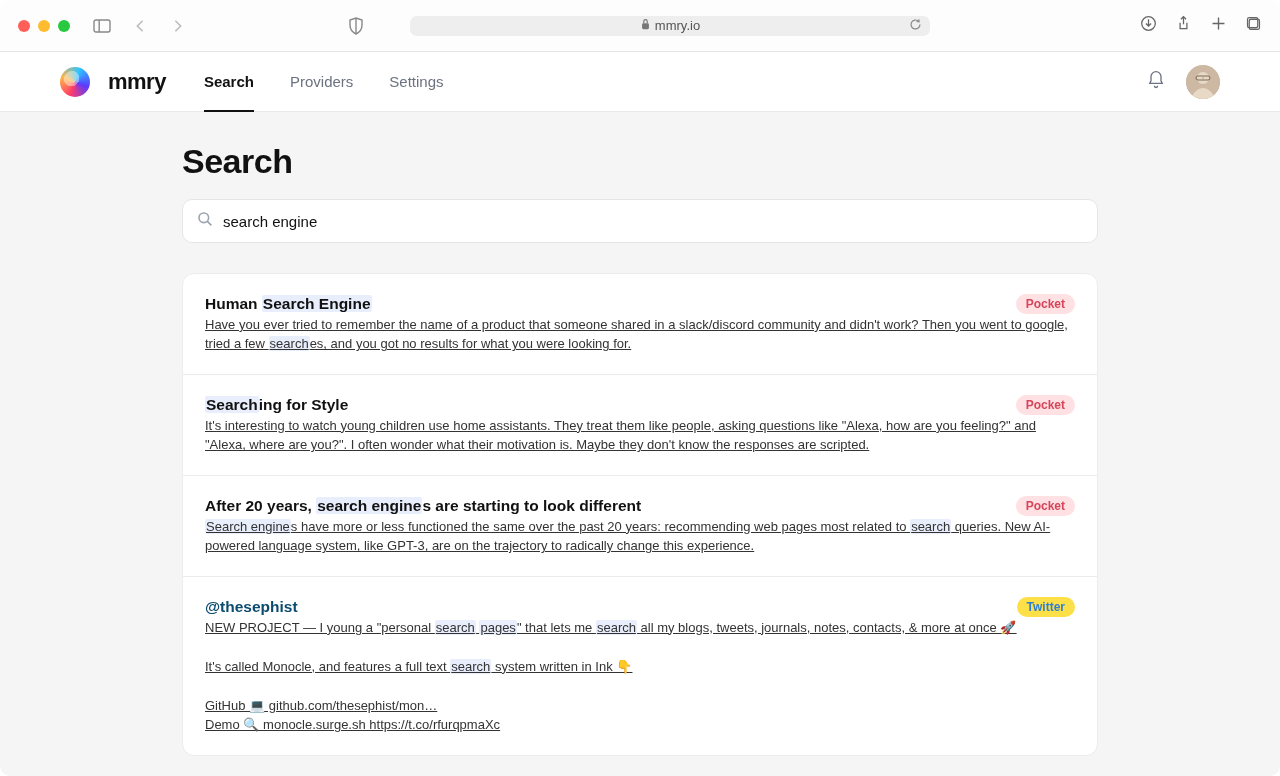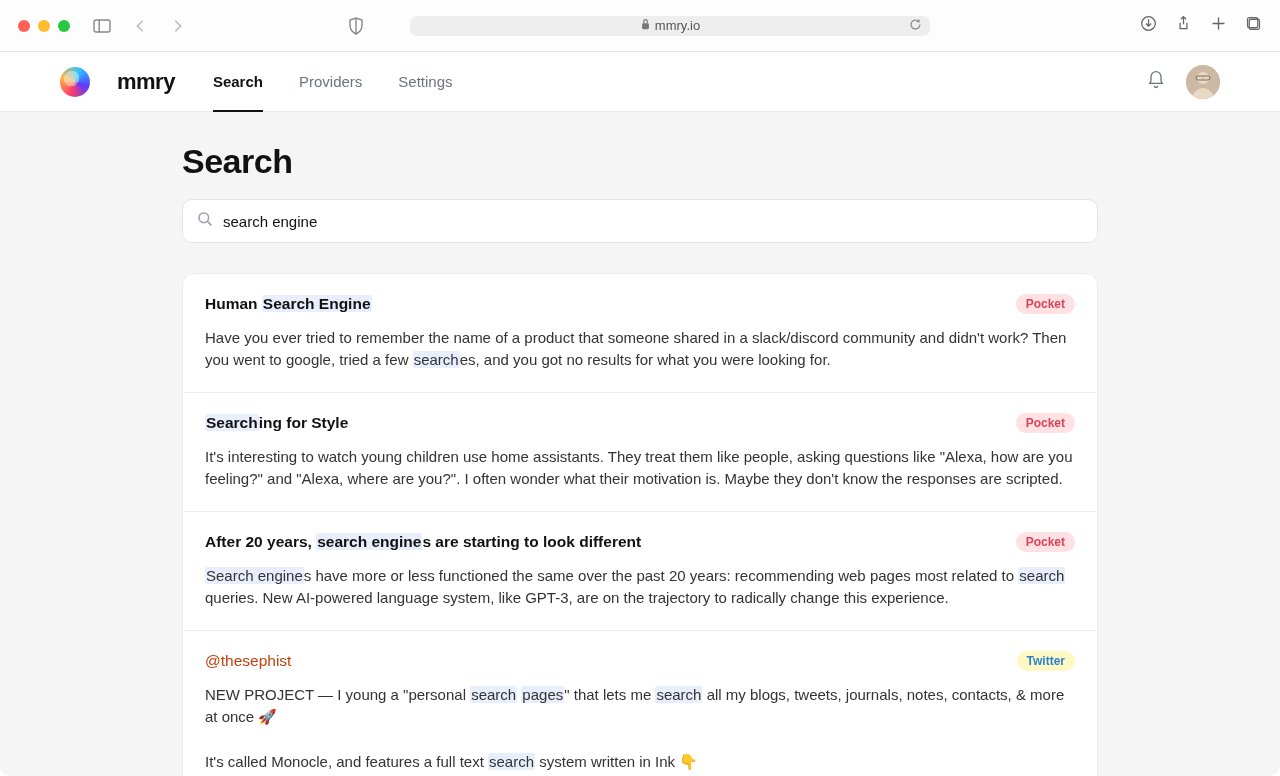--- a/index.html
+++ b/index.html
@@ -54,21 +54,21 @@
 
   
   .app-header {
     height: 60px;
     display:flex;
     align-items:center;
     padding: 0 60px;
     border-bottom: 1px solid #e9e9e9;
     background:#fff;
   }
-  .logo-wrap { display:flex; align-items:center; gap:27px; margin-right:38px; }
+  .logo-wrap { display:flex; align-items:center; gap:18px; margin-right:38px; }
   .logo-mark {
     width: 30px; height:30px; border-radius:50%;
     background: conic-gradient(from 200deg, #ff3b6b, #ffb347, #2ec4ff, #5a3bff, #ff3b6b);
     position:relative;
   }
   .logo-mark::after{
     content:""; position:absolute; inset:3px; border-radius:50%;
     background: radial-gradient(circle at 35% 35%, #fff 0 35%, transparent 36%);
     mix-blend-mode: screen; opacity:.4;
   }
@@ -105,28 +105,28 @@
     background:#fff; border:1px solid #ececec; border-radius:12px;
   }
   .result {
     padding: 20px 22px 20px 22px;
     border-bottom:1px solid #ececec;
     position:relative;
   }
   .result:last-child{ border-bottom:none; }
   .r-head { display:flex; align-items:flex-start; gap:0; }
   .r-title { font-size:15.5px; font-weight:700; color:#111; line-height:1.35; flex:1; }
-  .r-title.link { color:#c2410c; font-weight:400; }
+  .r-title.link { color:#0c4a6e; font-weight:700; }
   .badge {
     font-size:12px; font-weight:600; padding:3px 10px; border-radius:999px;
     white-space:nowrap; margin-left:auto;
   }
   .badge.pocket { background:#ffe1e4; color:#d6455a; }
-  .badge.twitter { background:#fef9c3; color:#2f7fd1; }
-  .r-body { margin-top:12px; font-size:15px; color:#333; line-height:1.5; white-space:pre-line; }
+  .badge.twitter { background:#fde047; color:#2f7fd1; }
+  .r-body { margin-top:0; font-size:13px; color:#333; line-height:1.5; white-space:pre-line;text-decoration:underline; }
   .hl { background:#e8eefc; border-radius:2px; padding:0 1px; }
 
   ::-webkit-scrollbar{ width:0; height:0; }
 </style>
 </head>
 <body>
 
 <div class="browser-bar">
   <div class="traffic-lights">
     <div class="tl red"></div>

